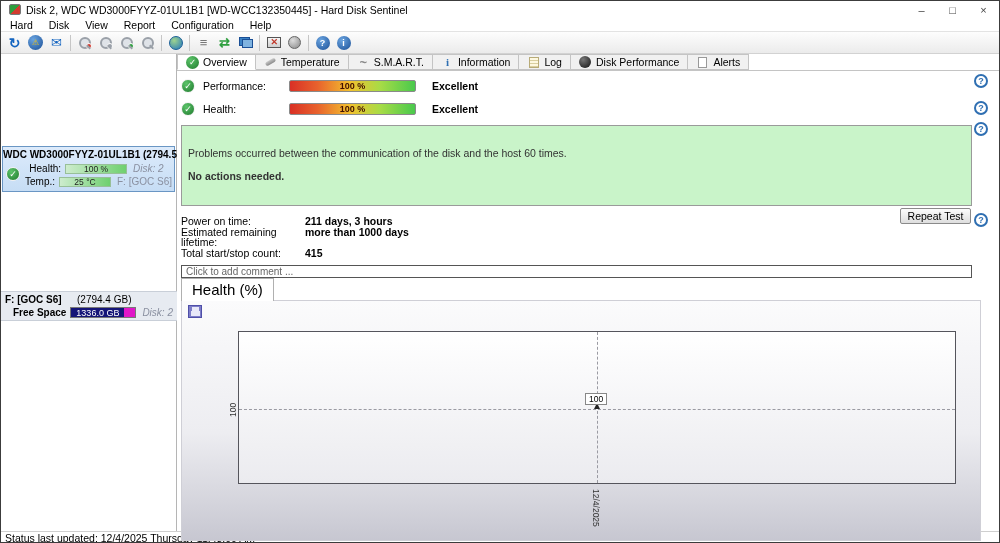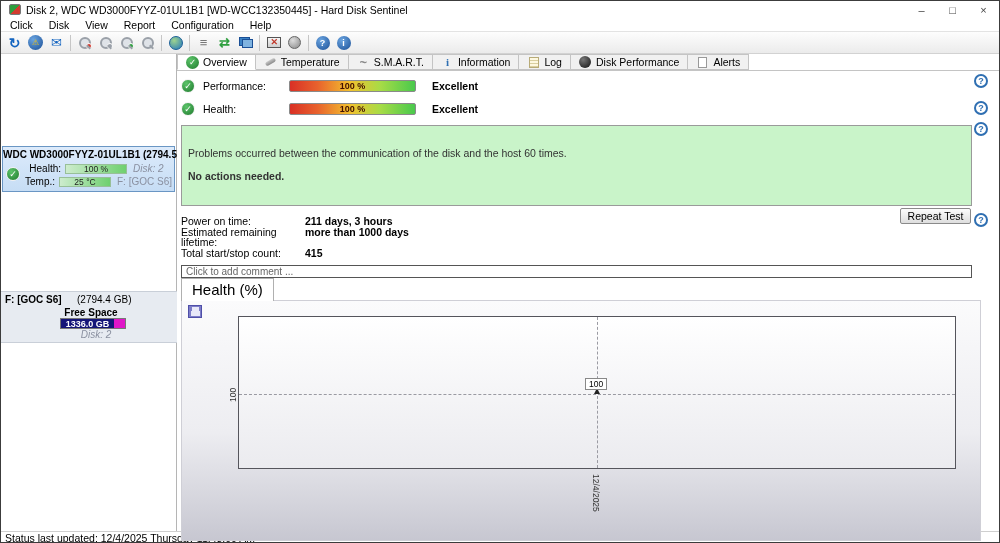--- a/index.html
+++ b/index.html
@@ -46,24 +46,24 @@
   .check-badge{width:14px;height:14px;border-radius:50%;background:radial-gradient(circle at 35% 30%,#5cc46a,#1f7a2d);color:#fff;font-size:9px;display:flex;align-items:center;justify-content:center;border:1px solid #f2f2f2;flex:none;}
   .badge-abs{position:absolute;left:3px;top:6px;}
   .srow{display:flex;align-items:center;height:13px;font-size:10px;}
   .srow-label{width:36px;text-align:right;margin-right:4px;}
   .sbar{width:62px;height:10px;background:linear-gradient(to right,#cdeccd,#6fd06f);border:1px solid #98bf98;font-size:8.5px;text-align:center;line-height:9px;color:#222;}
   .srow-right{margin-left:6px;color:#8a90a0;font-size:10px;white-space:nowrap;}
   .it{font-style:italic;}
   .part-card{position:absolute;left:0;top:237px;width:176px;background:#e7ebf1;border-top:1px solid #c9cfd8;border-bottom:1px solid #c9cfd8;padding:1px 0 2px;}
   .part-row1{display:flex;font-size:10px;padding:1px 4px;align-items:center;}
   .part-title{font-weight:bold;width:72px;}
-  .part-row2{display:flex;align-items:center;font-size:10px;padding:1px 4px 0 12px;flex-direction:column;}
+  .part-row2{display:flex;align-items:center;font-size:10px;padding:1px 4px 0 12px;}
   .fs-label{font-weight:bold;margin-right:4px;}
   .fs-bar{width:66px;height:11px;display:flex;border:1px solid #777;}
-  .fs-used{width:53px;color:#fff;font-size:9px;font-weight:bold;text-align:center;line-height:10px;overflow:visible;white-space:nowrap;}
+  .fs-used{width:53px;color:#fff;font-size:9px;font-weight:normal;text-align:center;line-height:10px;overflow:visible;white-space:nowrap;}
   .fs-free{flex:1;}
   
   .content{flex:1;position:relative;background:#fff;}
   .tabbar{display:flex;height:17px;background:#fff;border-bottom:1px solid #c4c4c4;align-items:stretch;}
   .tab{display:flex;align-items:center;gap:4px;padding:0 8px;font-size:10.5px;border:1px solid #c4c4c4;border-left:none;background:#f1f1f1;white-space:nowrap;}
   .tab:first-child{border-left:1px solid #c4c4c4;}
   .tab.active{background:#fff;border-bottom-color:#fff;}
   .ti{width:13px;height:13px;display:inline-flex;align-items:center;justify-content:center;flex:none;}
   .ti-check{background:radial-gradient(circle at 35% 30%,#5cc46a,#1f7a2d);border-radius:50%;color:#fff;font-size:8.5px;}
   .ti-temp{width:11px;height:4px;background:linear-gradient(#c9c9c9,#8a8a8a);border-radius:2px;transform:rotate(-30deg);}
@@ -88,21 +88,21 @@
   .info-value{font-weight:bold;}
   .repeat-btn{position:absolute;right:28px;top:154px;width:71px;height:16px;background:linear-gradient(#fcfcfc,#dedede);border:1px solid #8a8a8a;border-radius:2px;font-size:10.5px;text-align:center;line-height:14px;}
   .comment-input{display:block;margin:7px 0 0 4px;width:791px;height:13px;border:1px solid #555;font-size:10px;color:#666;padding:0 4px;font-family:inherit;background:#fff;}
   .comment-input::placeholder{color:#666;opacity:1;}
   .chart-tab{display:inline-flex;margin:0 0 0 4px;padding:2px 10px 3px;border:1px solid #b0b0b0;border-bottom:none;background:#fff;font-size:15px;position:relative;z-index:2;}
   .chart-panel{position:relative;margin-left:4px;margin-top:-1px;width:800px;height:241px;
     background:linear-gradient(#fbfbfc 0%,#ededf1 55%,#c7c7d1 100%);border:1px solid #cfcfd6;}
   .save-btn{position:absolute;left:6px;top:4px;width:14px;height:13px;background:#7d7dc8;border:1px solid #4f4fa8;}
   .save-btn::before{content:"";position:absolute;left:3px;top:1px;width:7px;height:4px;background:#e8e8f8;}
   .save-btn::after{content:"";position:absolute;left:2px;bottom:1px;width:9px;height:5px;background:#e8e8f8;}
-  .plot{position:absolute;left:56px;top:15px;width:718px;height:153px;border:1px solid #55555c;background:linear-gradient(#ffffff,#ebebef);}
+  .plot{position:absolute;left:56px;top:30px;width:718px;height:153px;border:1px solid #55555c;background:linear-gradient(#ffffff,#ebebef);}
   .hgrid{position:absolute;left:0;top:77px;width:100%;border-top:1px dashed #9a9aa2;}
   .vgrid{position:absolute;left:358px;top:0;height:100%;border-left:1px dashed #9a9aa2;}
   .marker{position:absolute;left:355px;top:71px;width:0;height:0;border-left:3px solid transparent;border-right:3px solid transparent;border-bottom:6px solid #222;}
   .pt-label{position:absolute;left:346px;top:61px;background:#fff;border:1px solid #888;font-size:8.5px;padding:0 3px;line-height:10px;}
   .ytick{position:absolute;left:-11px;top:85px;transform:rotate(-90deg);transform-origin:0 0;font-size:8.5px;color:#333;white-space:nowrap;}
   .xlabel{position:absolute;left:362px;top:157px;transform:rotate(90deg);transform-origin:0 0;font-size:8.5px;color:#333;white-space:nowrap;}
   
   .statusbar{height:13px;border-top:1px solid #cfcfcf;display:flex;align-items:center;padding-left:4px;font-size:10.5px;background:#fff;}
 </style>
 </head>
@@ -114,21 +114,21 @@
     <span class="app-icon"></span>
     <span class="title-text">Disk 2, WDC WD3000FYYZ-01UL1B1 [WD-WCC132350445]  -  Hard Disk Sentinel</span>
     <div class="win-controls">
       <span class="win-btn">–</span>
       <span class="win-btn">□</span>
       <span class="win-btn">×</span>
     </div>
   </div>
 
   <div class="menubar">
-    <span class="menu-item">Click</span>
+    <span class="menu-item">Hard</span>
     <span class="menu-item">Disk</span>
     <span class="menu-item">View</span>
     <span class="menu-item">Report</span>
     <span class="menu-item">Configuration</span>
     <span class="menu-item">Help</span>
   </div>
 
   <div class="toolbar">
     <span class="tb-btn">
         <span class="g-refresh">↻</span>

